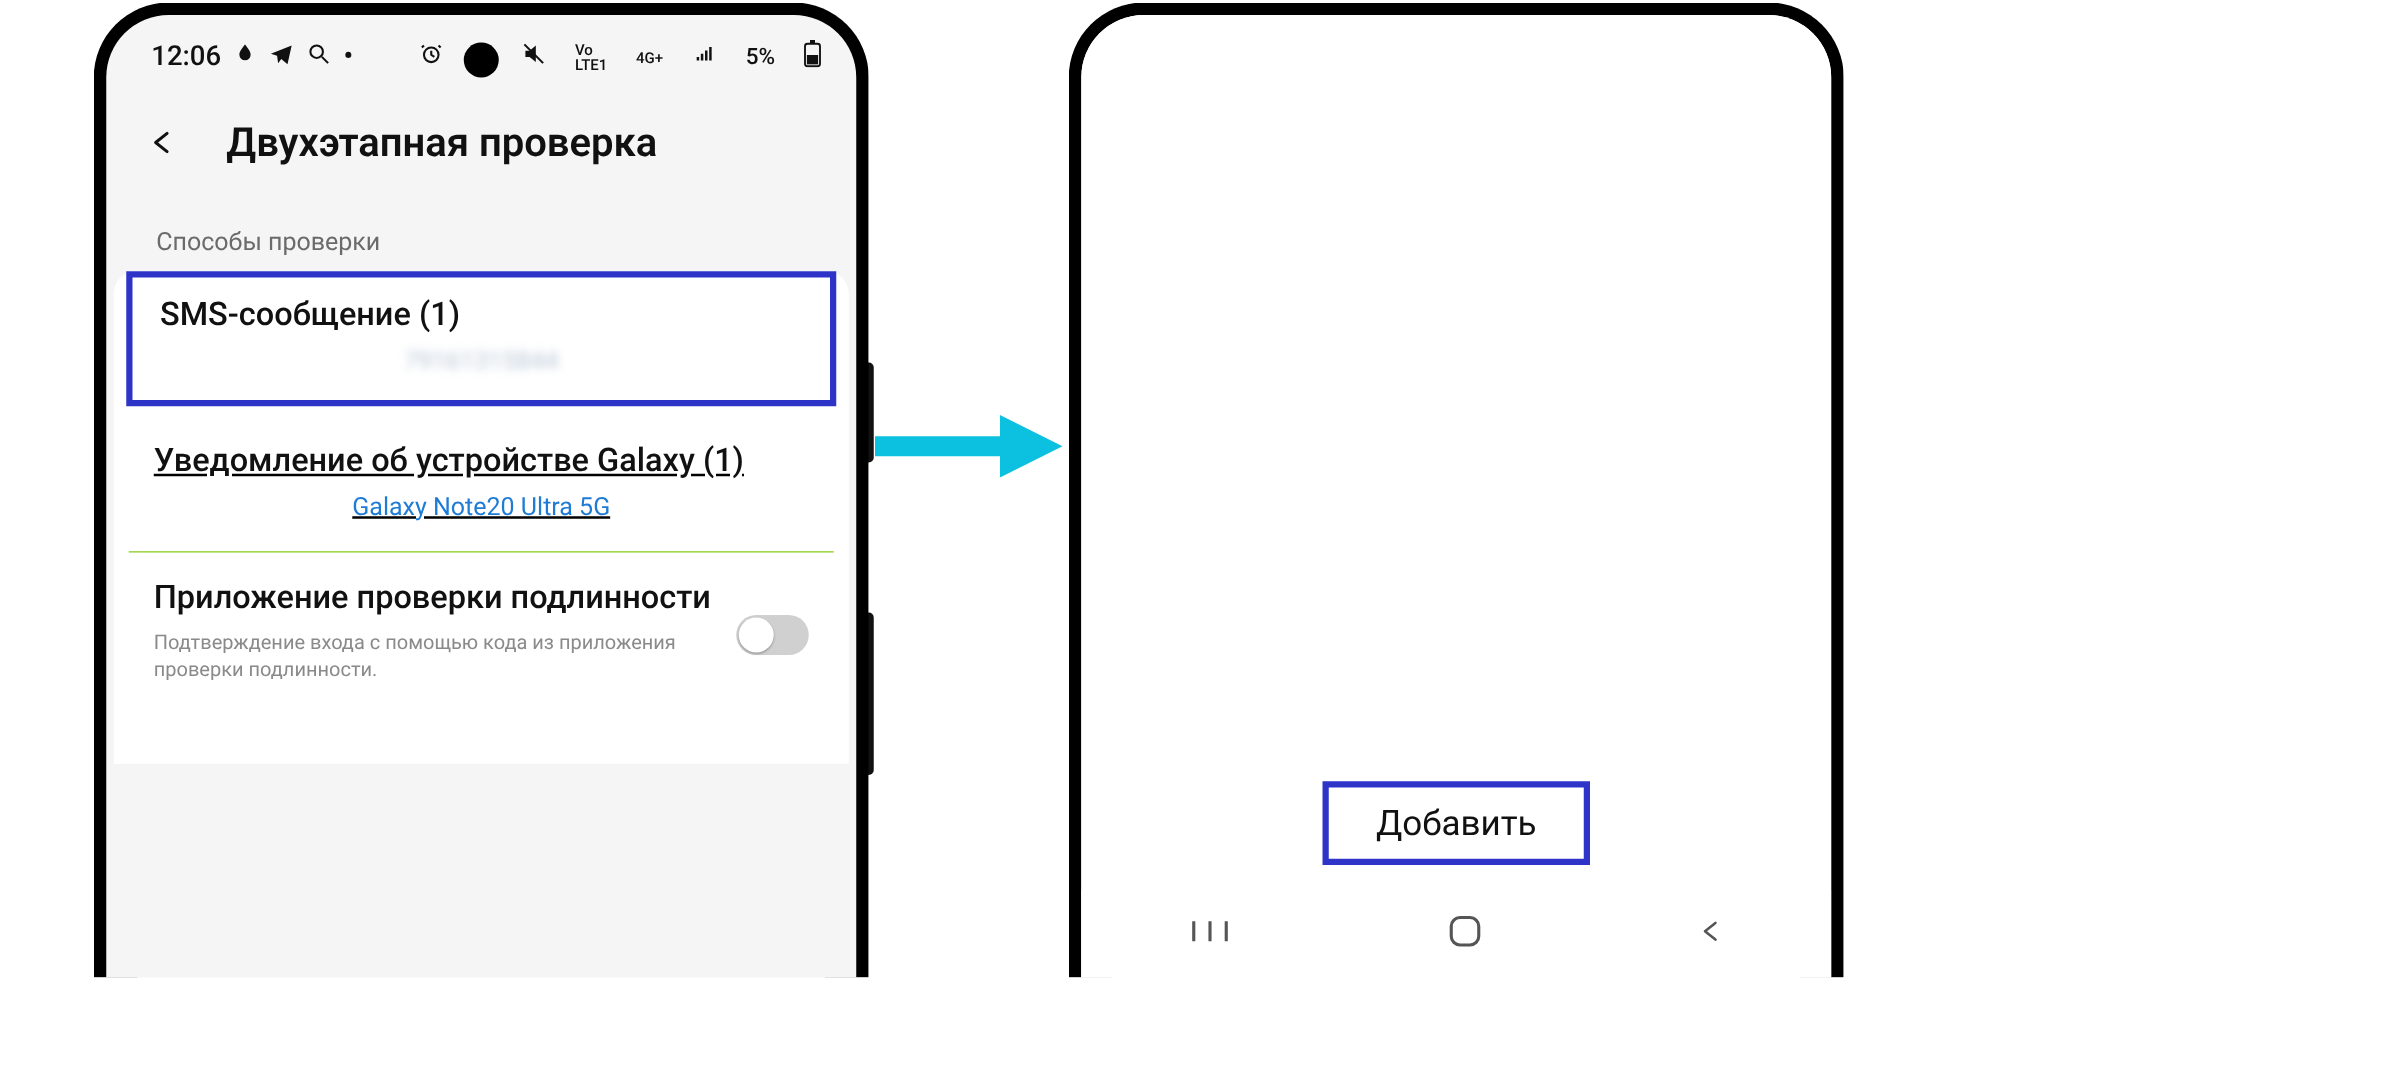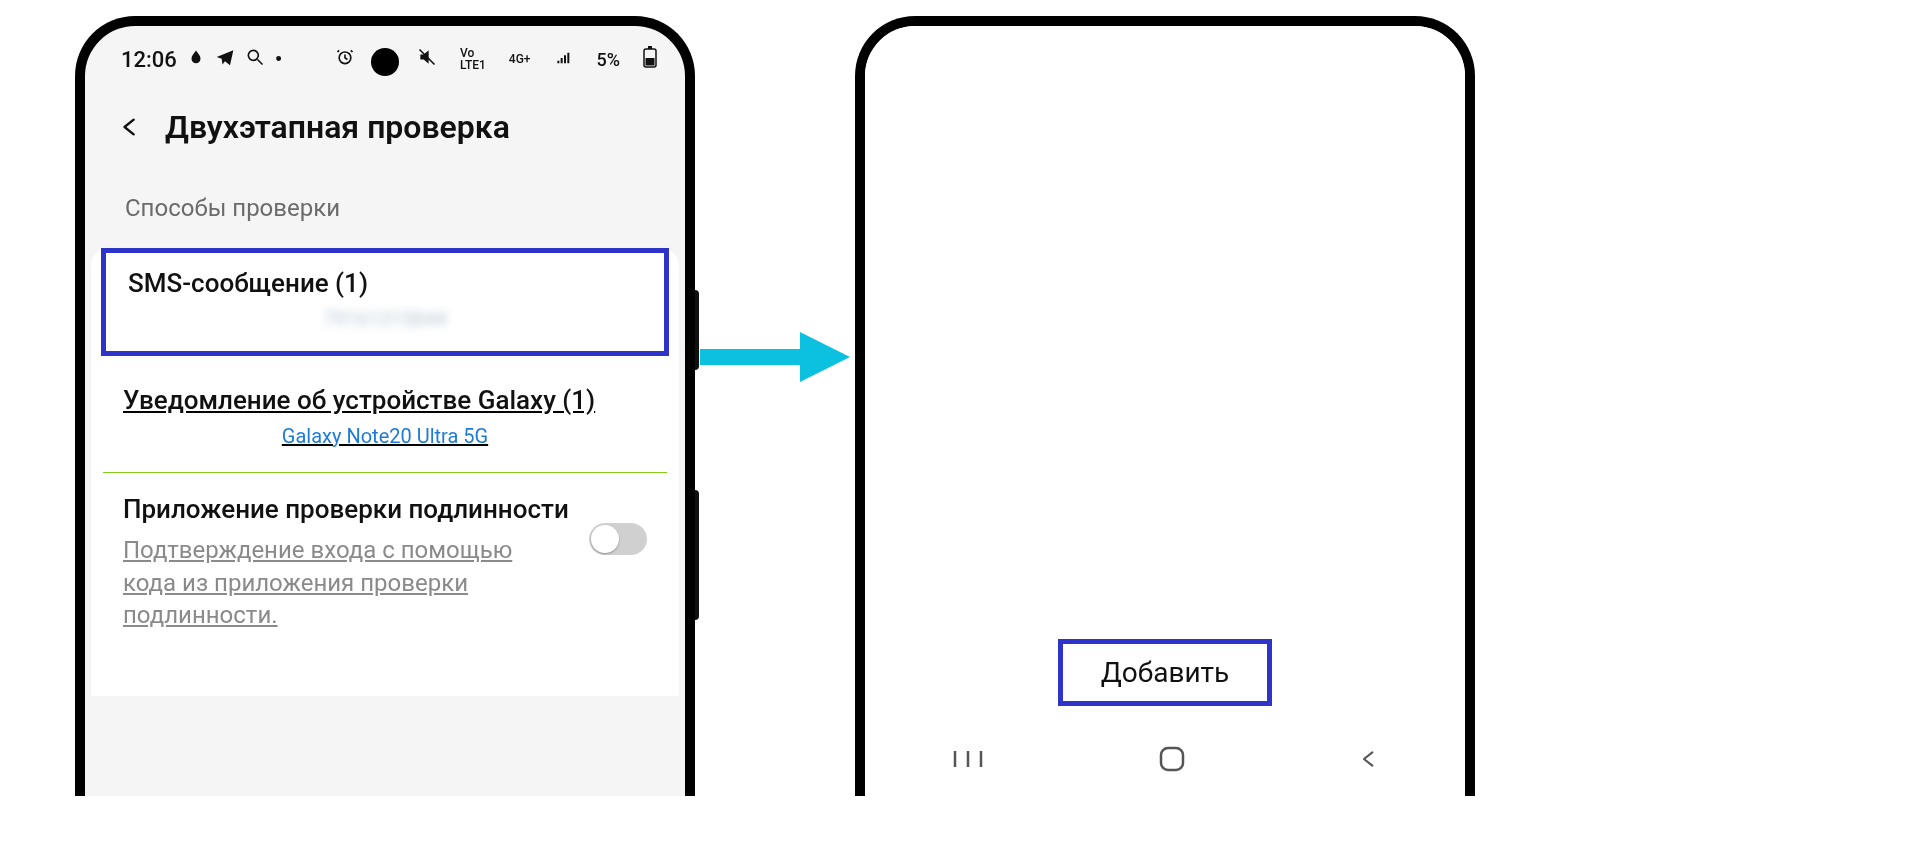--- a/index.html
+++ b/index.html
@@ -4,21 +4,21 @@
 <style>
   * { box-sizing: border-box; margin: 0; padding: 0; }
   html, body { width: 1920px; height: 854px; background: #ffffff; font-family: -apple-system, "Segoe UI", Roboto, Arial, sans-serif; }
   .stage { position: relative; width: 1920px; height: 854px; }
 
   
   .phone {
     position: absolute;
     width: 620px;
     height: 780px;
-    top: 16px;
+    top: 2px;
     border: 10px solid #000;
     border-bottom: 0;
     border-radius: 60px 60px 0 0;
     background: #f5f5f5;
     overflow: hidden;
   }
   .phone-left { left: 75px; }
   .phone-right { left: 855px; background: #ffffff; padding-left: 21px; }
 
   .camera-dot {
@@ -49,45 +49,45 @@
   .status-left, .status-right { display: flex; align-items: center; gap: 10px; }
   .status-right { font-size: 18px; gap: 23px; }
   .status-right .tiny { font-size: 12px; line-height: 1; }
 
   
   .app-header {
     display: flex; align-items: center; gap: 24px;
     padding: 28px 30px 48px 34px;
   }
   .app-header .title {
-    font-size: 32px; font-weight: 600; color: #111;
+    font-size: 32px; font-weight: 600; color: #111; margin-left: 16px;
   }
   .back-chevron svg { display: block; }
 
   
   .section-label {
-    font-size: 24px; color: #6b6b6b;
-    padding: 0 40px 26px 40px;
+    font-size: 20px; color: #6b6b6b;
+    padding: 0 40px 12px 40px;
   }
 
   .card {
     background: #ffffff;
     margin: 0 6px;
     border-radius: 18px 18px 0 0;
     padding-bottom: 40px;
   }
   .item {
     padding: 20px 32px 24px 32px;
     border-top: 0;
   }
   .item + .item { border-top: 1px solid #84cc16; margin: 0 12px; padding-left: 20px; padding-right: 20px; }
   .item-title { font-size: 26px; color: #111; font-weight: 500; line-height: 1.3; }
   .item-sub   { font-size: 20px; color: #1e7bd6; margin-top: 6px; text-align: center; }
   .item-sub.blurred { color: #b7c6d6; filter: blur(4px); user-select: none; }
-  .item-desc  { font-size: 24px; color: #8a8a8a; margin-top: 8px; line-height: 1.35; text-decoration: underline; }
+  .item-desc  { font-size: 16px; color: #8a8a8a; margin-top: 8px; line-height: 1.35; }
 
   .item-row { display: flex; align-items: flex-start; justify-content: space-between; gap: 20px; }
 
   .highlight-box {
     border: 5px solid #2f34c9;
     margin: 0 10px;
     padding: 14px 22px 20px 22px;
     background: #fff;
   }
 

